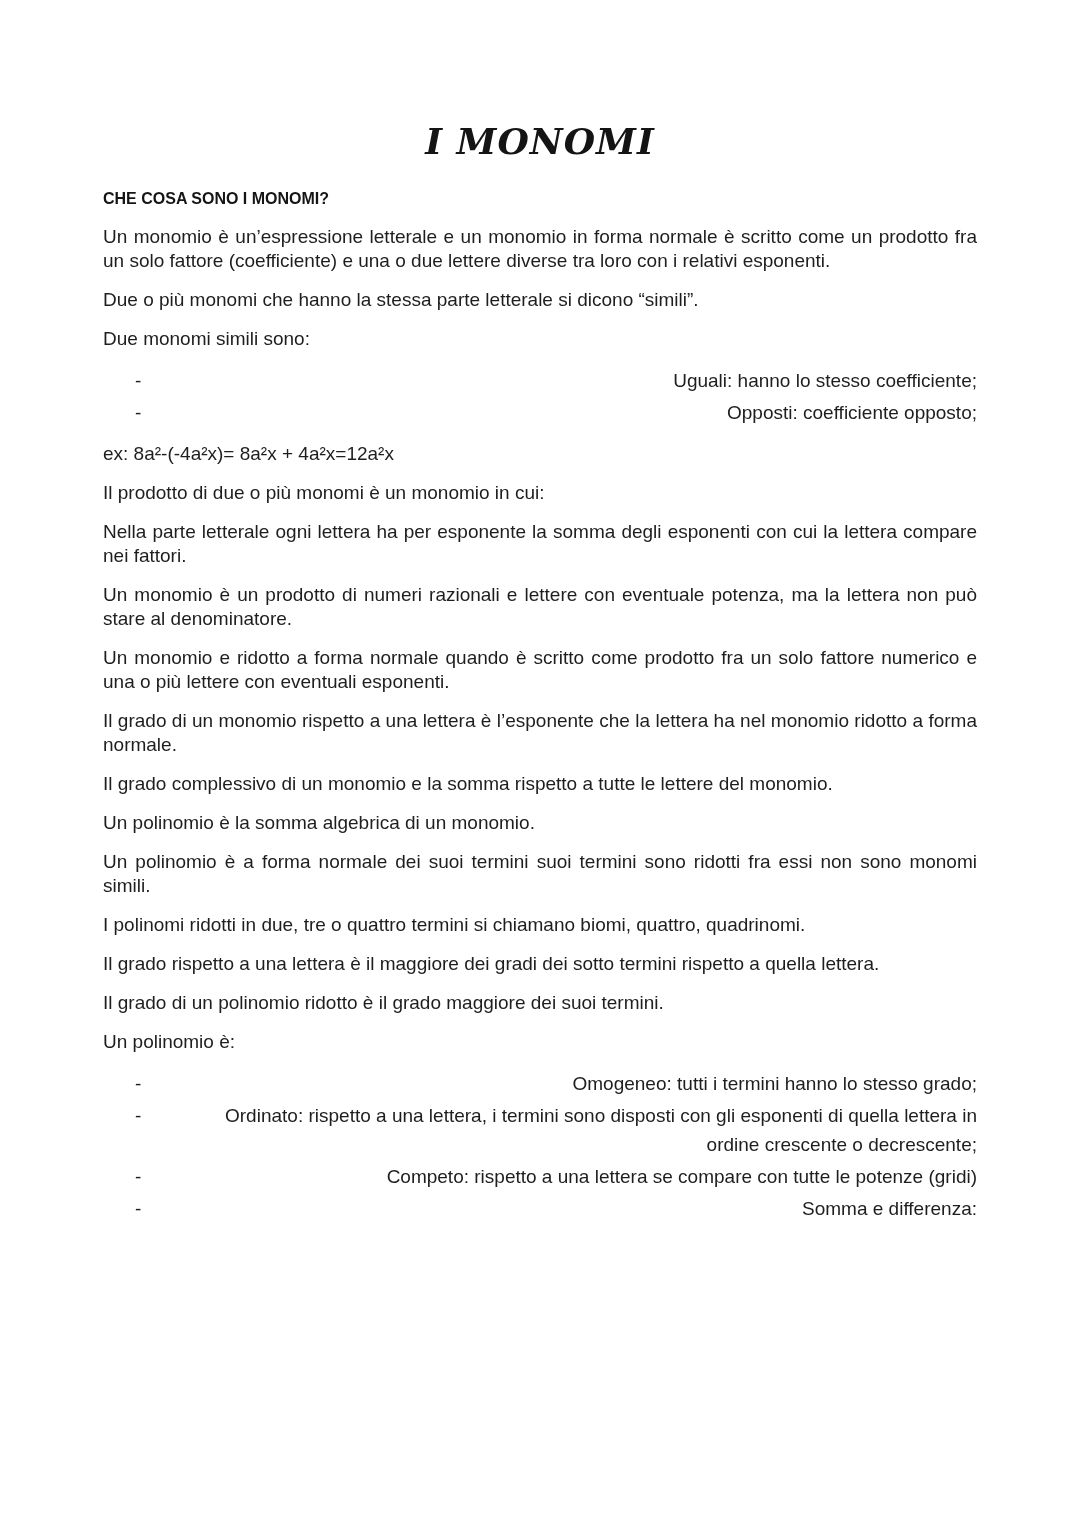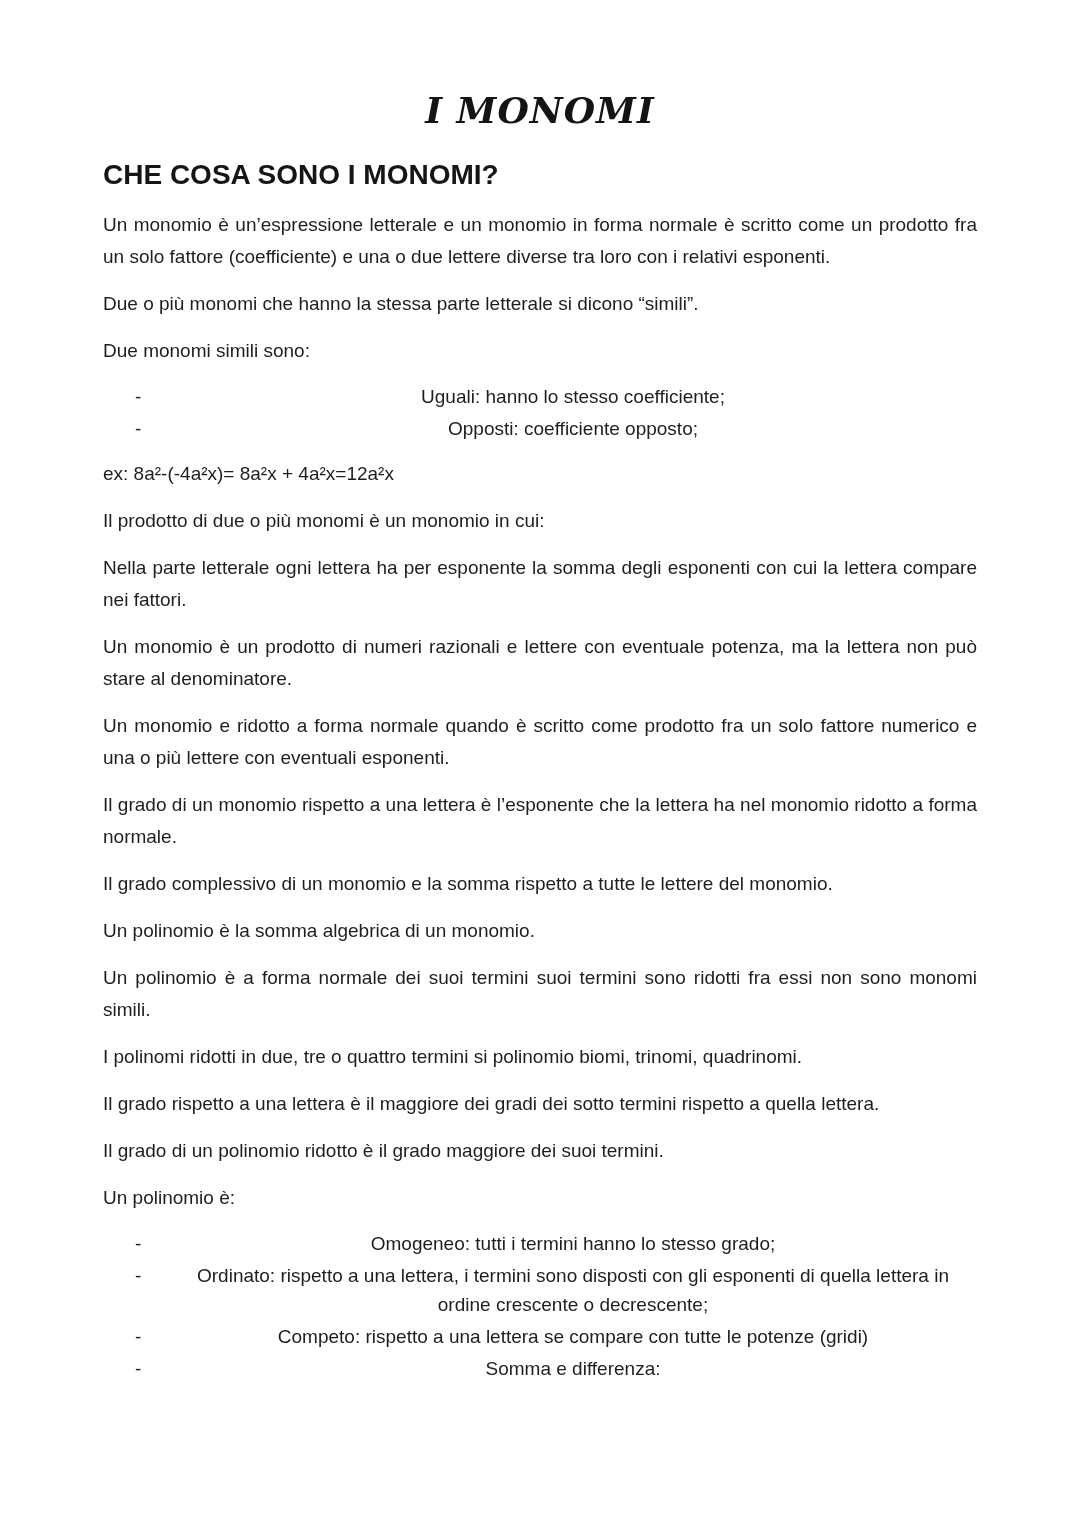--- a/index.html
+++ b/index.html
@@ -11,67 +11,67 @@
     width: 1080px;
     height: 1527px;
     color: #1e1e1e;
     font-family: "Liberation Sans", sans-serif;
     overflow: hidden;
   }
   .page {
     box-sizing: border-box;
     width: 1080px;
     height: 1488px;
-    padding: 89px 103px 40px 103px;
+    padding: 120px 103px 40px 103px;
     background: #ffffff;
   }
   .script-title {
     text-align: center;
     font-family: "DejaVu Serif", serif;
     font-style: italic;
     font-weight: 800;
     font-size: 36px;
     letter-spacing: 1px;
     color: #141414;
     margin: 0 0 26px 0;
     line-height: 1.2;
   }
   .section-polinomi .script-title {
     margin-top: 30px;
   }
   .doc-heading {
-    font-size: 28px;
+    font-size: 16px;
     font-weight: 700;
     color: #151515;
     margin: 0 0 17px 0;
     line-height: 1.2;
   }
   .para {
     font-size: 19px;
-    line-height: 32px;
+    line-height: 24px;
     margin: 0 0 15px 0;
     text-align: justify;
   }
   .bullet-list {
     margin: 0 0 15px 0;
     padding-left: 32px;
   }
   .bullet-item {
     display: flex;
     font-size: 19px;
     line-height: 29px;
     margin: 0 0 3px 0;
   }
   .bullet-marker {
     width: 34px;
     flex-shrink: 0;
   }
   .bullet-text {
     flex: 1;
-    text-align: center;
+    text-align: right;
   }
 </style>
 </head>
 <body>
 
 <div class="page">
 
   <section class="section-monomi">
     <h1 class="script-title">I MONOMI</h1>
 
@@ -99,21 +99,21 @@
     <p class="para">Un monomio è un prodotto di numeri razionali e lettere con eventuale potenza, ma la lettera non può stare al denominatore.</p>
     <p class="para">Un monomio e ridotto a forma normale quando è scritto come prodotto fra un solo fattore numerico e una o più lettere con eventuali esponenti.</p>
     <p class="para">Il grado di un monomio rispetto a una lettera è l’esponente che la lettera ha nel monomio ridotto a forma normale.</p>
     <p class="para">Il grado complessivo di un monomio e la somma rispetto a tutte le lettere del monomio.</p>
   </section>
 
   <section class="section-polinomi">
 
     <p class="para">Un polinomio è la somma algebrica di un monomio.</p>
     <p class="para">Un polinomio è a forma normale dei suoi termini suoi termini sono ridotti fra essi non sono monomi simili.</p>
-    <p class="para">I polinomi ridotti in due, tre o quattro termini si polinomio biomi, trinomi, quadrinomi.</p>
+    <p class="para">I polinomi ridotti in due, tre o quattro termini si chiamano biomi, quattro, quadrinomi.</p>
     <p class="para">Il grado rispetto a una lettera è il maggiore dei gradi dei sotto termini rispetto a quella lettera.</p>
     <p class="para">Il grado di un polinomio ridotto è il grado maggiore dei suoi termini.</p>
     <p class="para">Un polinomio è:</p>
 
     <div class="bullet-list">
       <div class="bullet-item">
         <span class="bullet-marker">-</span>
         <span class="bullet-text">Omogeneo: tutti i termini hanno lo stesso grado;</span>
       </div>
       <div class="bullet-item">

